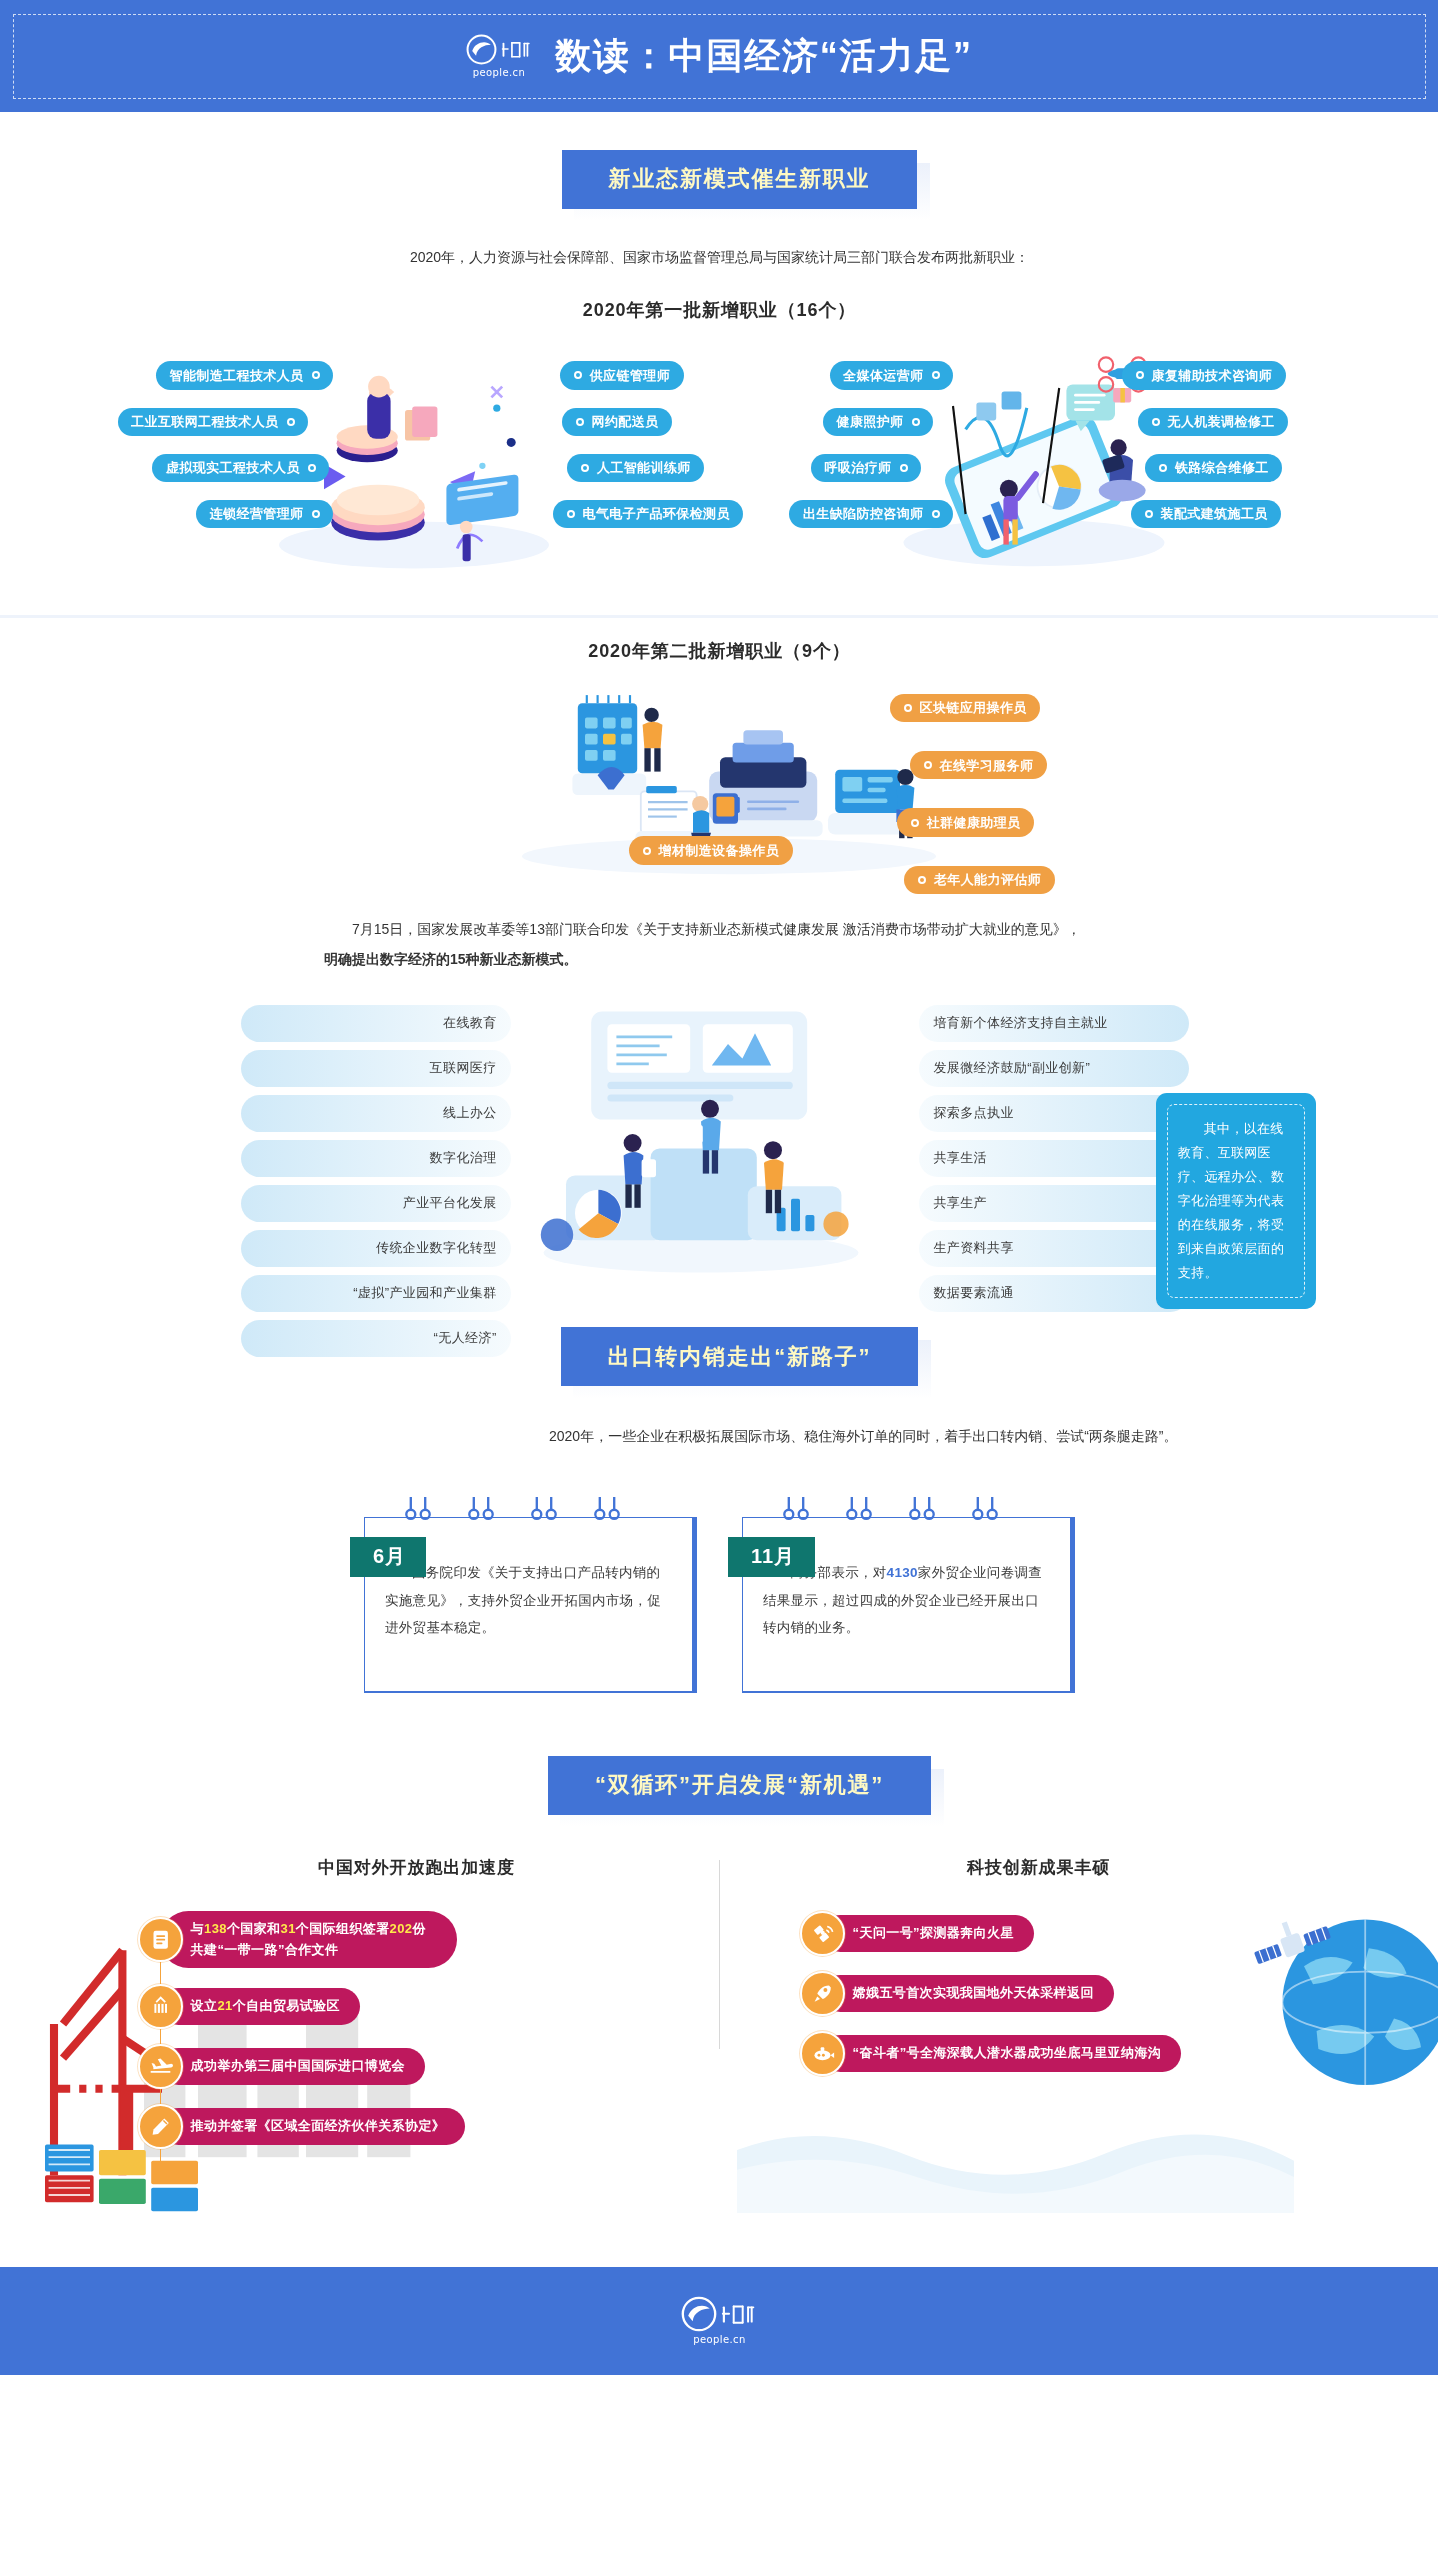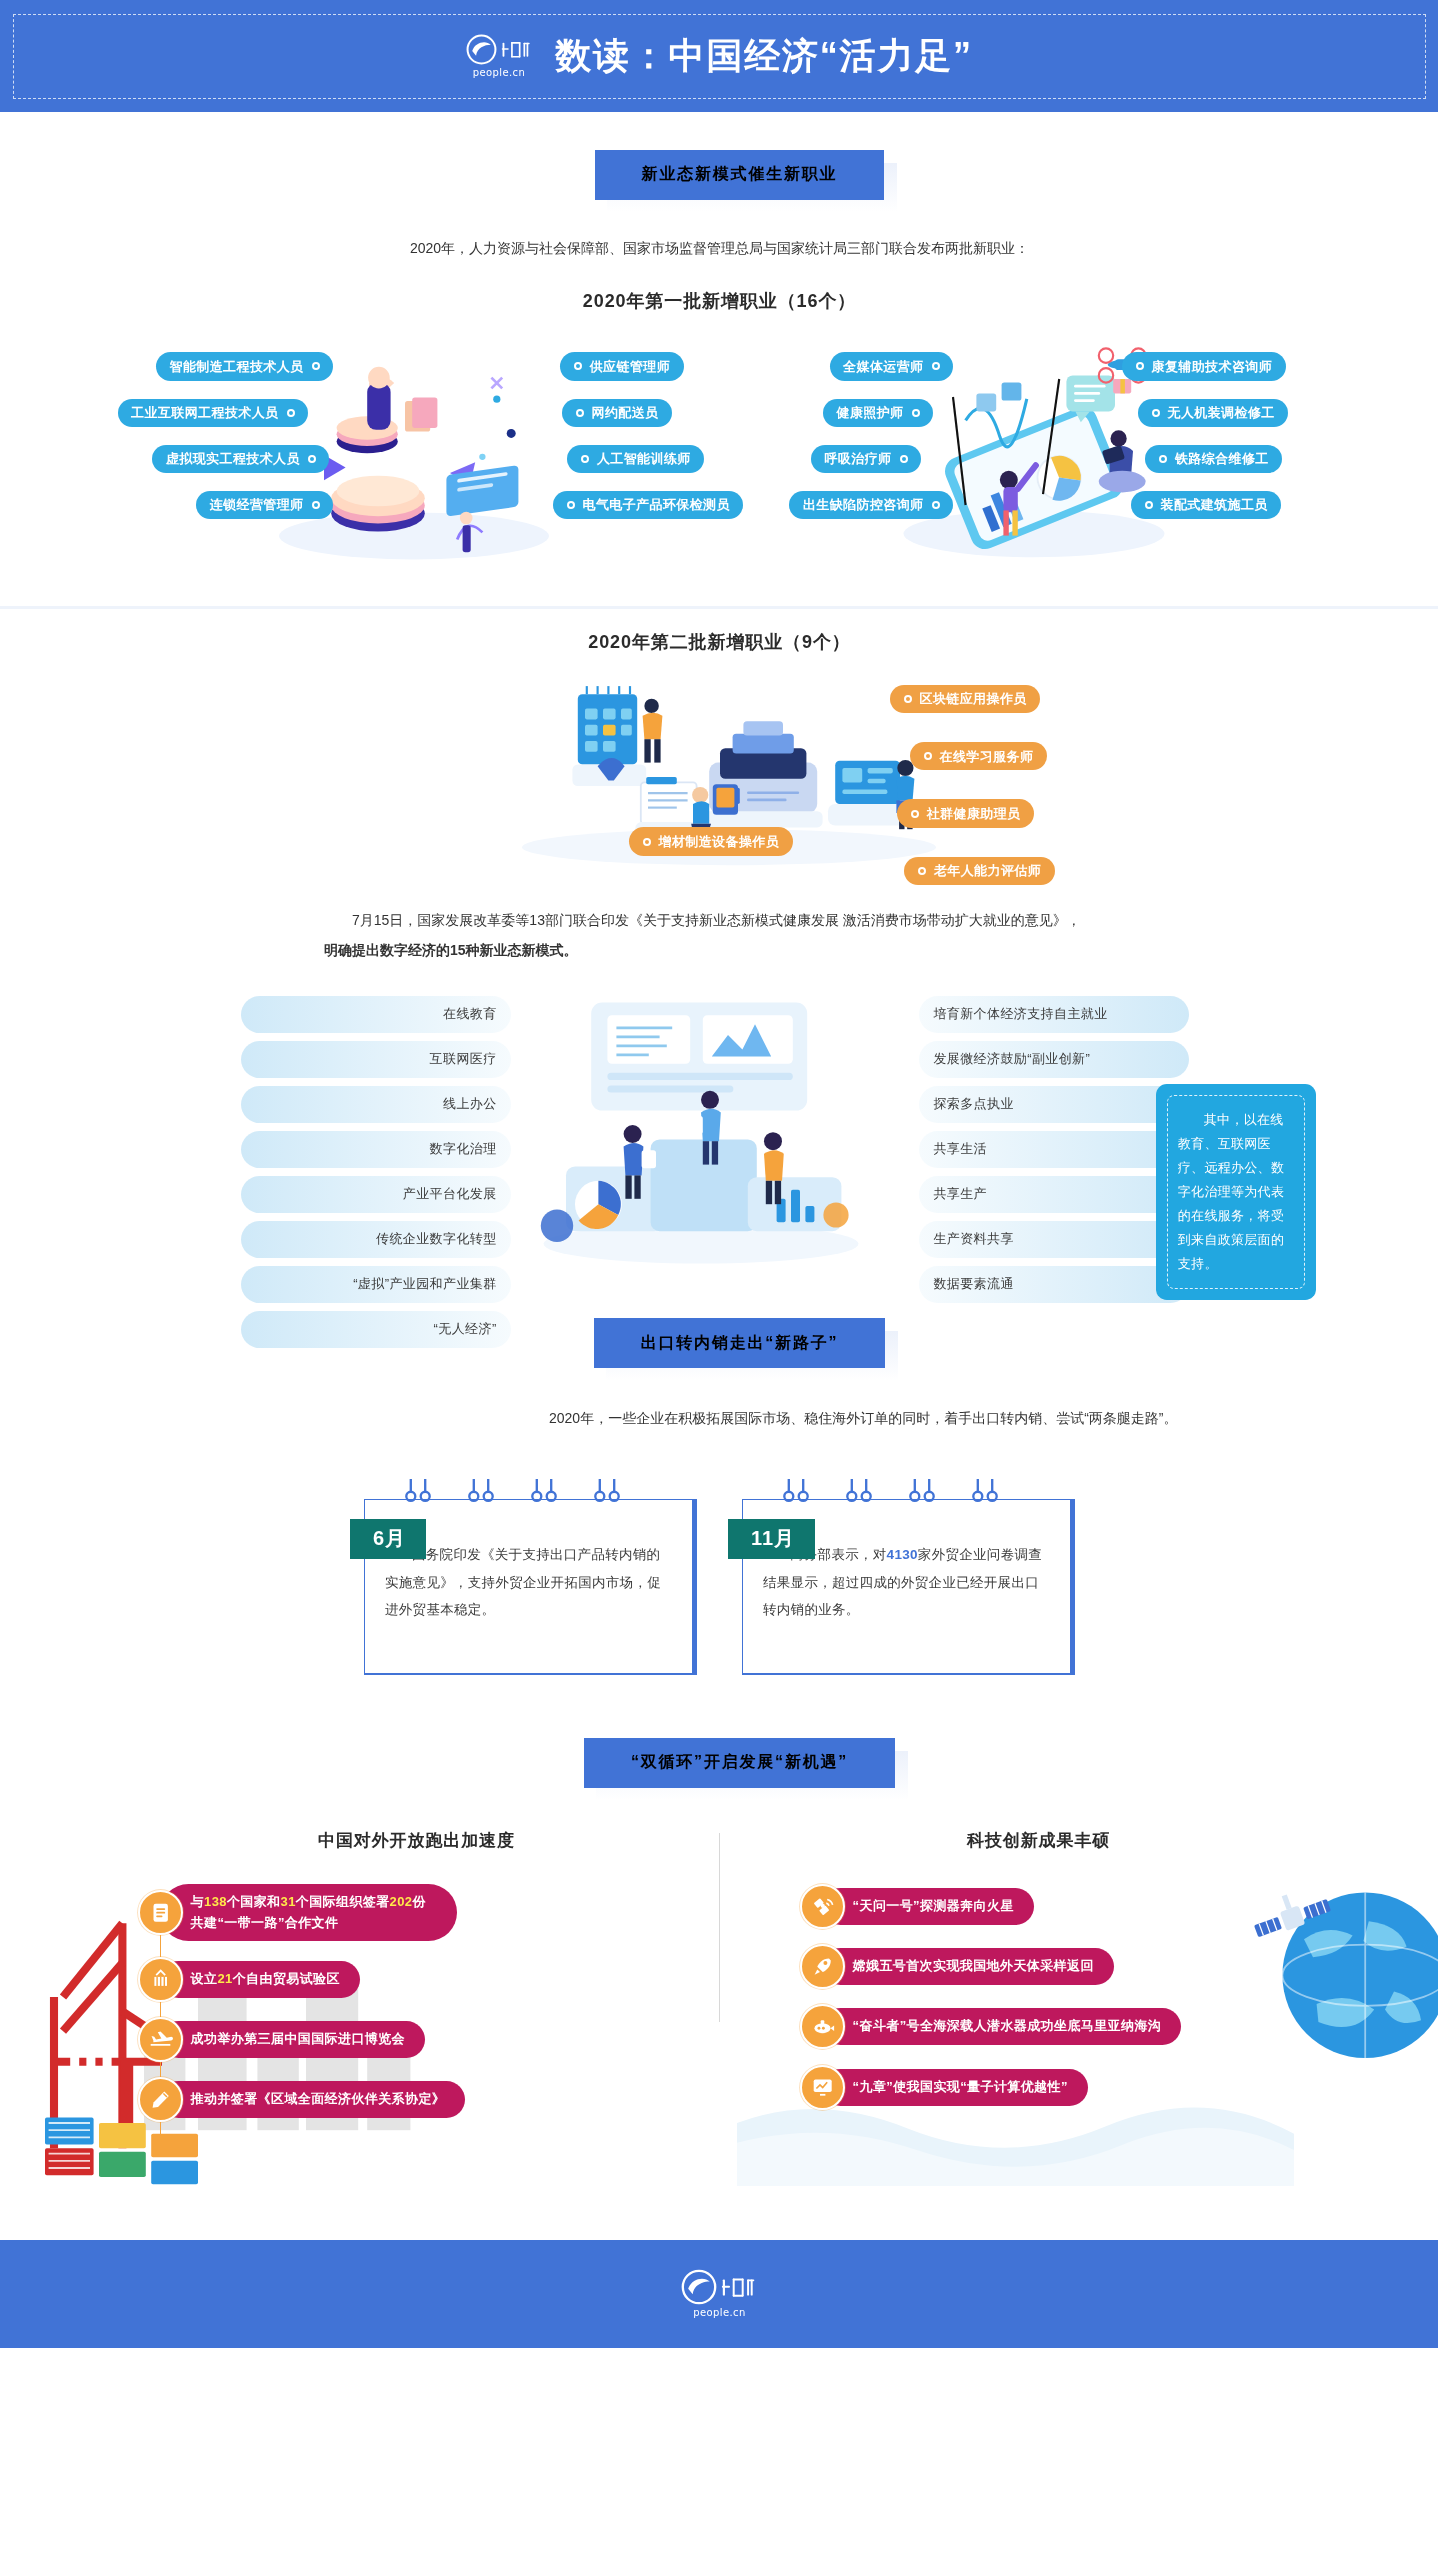--- a/index.html
+++ b/index.html
@@ -43,22 +43,22 @@
     font-size: 36px;
     font-weight: bold;
     letter-spacing: 1.8px;
     white-space: nowrap;
   }
 
   
   .sec-banner-wrap { display:flex; justify-content:center; margin: 38px 0 0 0; }
   .sec-banner {
     background: #4173d6;
-    color: #000000;
-    font-size: 16px;
+    color: #fef9c3;
+    font-size: 22px;
     font-weight: bold;
     letter-spacing: 1.8px;
     padding: 14.4px 47px;
     position: relative;
     white-space: nowrap;
     margin-left: 40px;
   }
   .sec-banner::after {
     content: "";
     position: absolute;
@@ -919,30 +919,20 @@
               <ellipse cx="14" cy="16" rx="9" ry="5.5" fill="#fff"></ellipse>
               <path d="M23 16l4-3v6z" fill="#fff"></path>
               <rect x="12" y="7" width="4" height="5" rx="1" fill="#fff"></rect>
               <circle cx="10" cy="16" r="1.6" fill="#f5a33c"></circle>
               <circle cx="15" cy="16" r="1.6" fill="#f5a33c"></circle>
             </svg>
         </div>
         <div class="achv-pill">“奋斗者”号全海深载人潜水器成功坐底马里亚纳海沟</div>
       </div>
 
-      <div class="achv-row">
-        <div class="achv-icon">
-          <svg width="23.4" height="23.4" viewBox="0 0 26 26">
-              <rect x="3" y="5" width="20" height="14" rx="2" fill="#fff"></rect>
-              <path d="M6 15l4-4 3 3 5-6" stroke="#f5a33c" stroke-width="1.8" fill="none"></path>
-              <path d="M10 21h6v2h-6z" fill="#fff"></path>
-            </svg>
-        </div>
-        <div class="achv-pill">“九章”使我国实现“量子计算优越性”</div>
-      </div>
     </div>
   </div>
 
   <div class="footer">
     <div class="pl-logo">
       <div class="mark">
         <svg width="36" height="36" viewBox="0 0 40 40">
           <circle cx="20" cy="20" r="18" fill="none" stroke="#fff" stroke-width="2.6"></circle>
           <path d="M8 22 C12 10 26 8 32 14 C24 14 14 18 13 28 Z" fill="#fff"></path>
         </svg>

